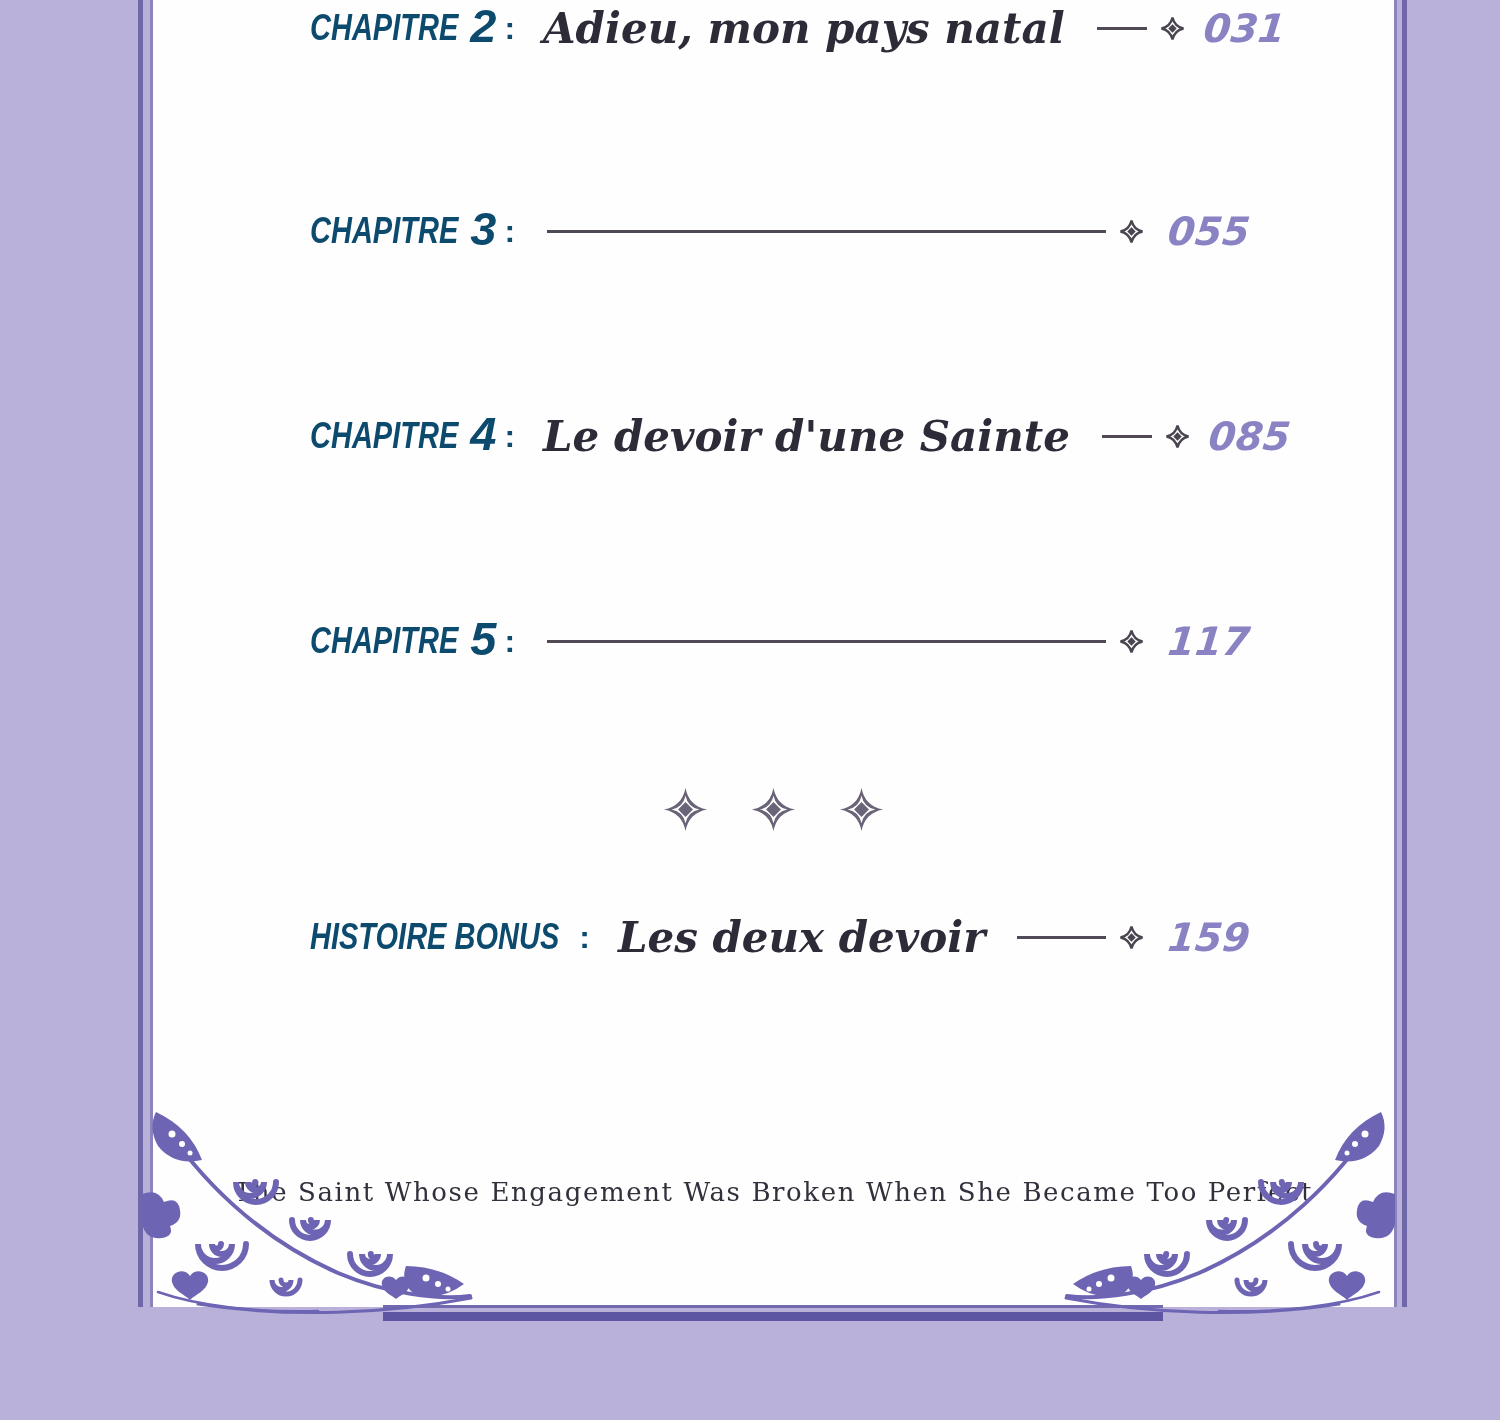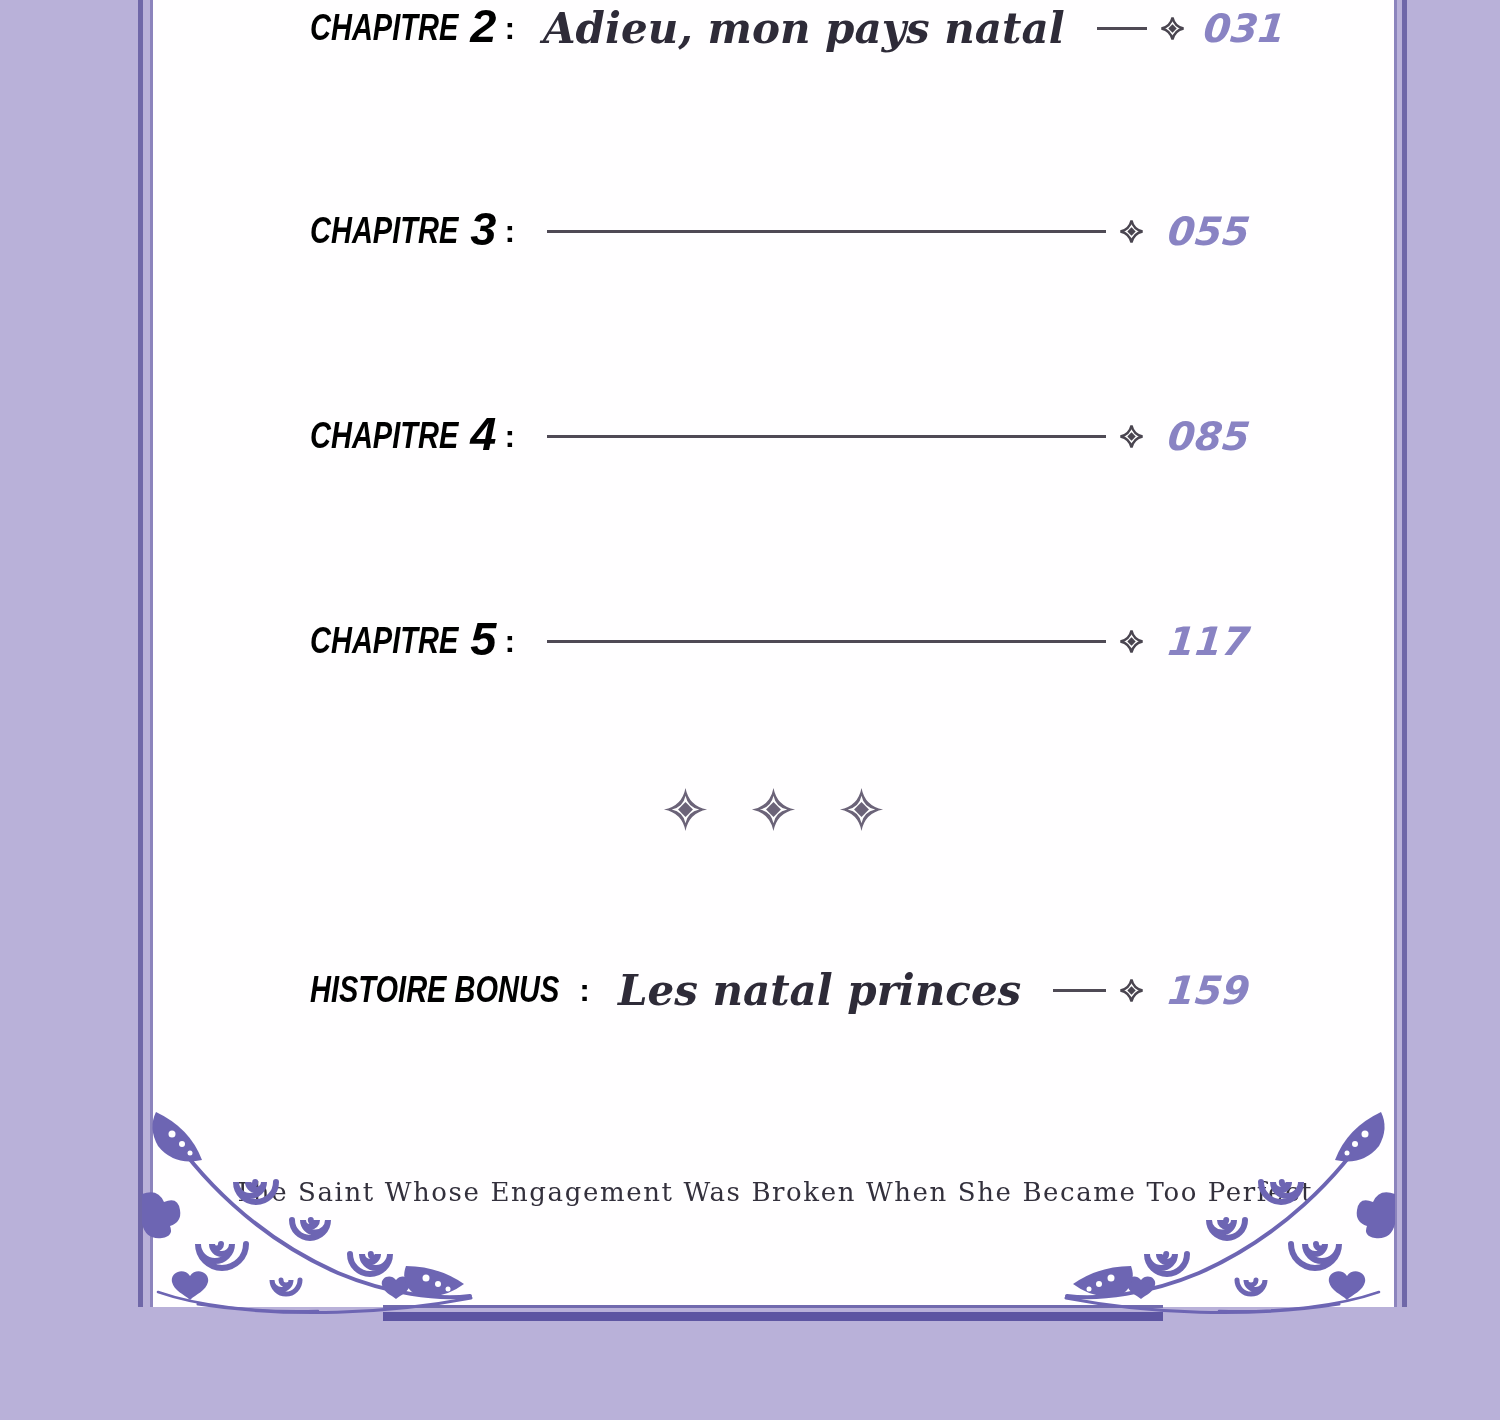--- a/index.html
+++ b/index.html
@@ -22,21 +22,21 @@
   
   .bline{position:absolute;}
   .bline-thin{left:383px;top:1305px;width:780px;height:3px;background:#716aae;}
   .bline-thick{left:383px;top:1312px;width:780px;height:9px;background:#5d55a2;}
 
   
   .toc-row{
     position:absolute;left:310px;width:945px;height:70px;
     display:flex;align-items:center;white-space:nowrap;
   }
-  .chap-label{display:flex;align-items:center;color:#000000;}
+  .chap-label{display:flex;align-items:center;color:#0c4a6e;}
   .chap-label-text{
     display:inline-block;
     font-family:"Liberation Sans",sans-serif;
     font-weight:bold;font-style:italic;
     font-size:29px;letter-spacing:0px;text-transform:uppercase;
     transform:scaleY(1.25);transform-origin:center;
   }
   .chap-num{
     font-family:"Liberation Sans",sans-serif;
     font-weight:bold;font-style:italic;
@@ -156,20 +156,21 @@
     </svg>
   <span class="page-num">055</span>
 </div>
 
 <div class="toc-row" style="top:401px">
   <span class="chap-label">
     <span class="chap-label-text">Chapitre</span>
     <span class="chap-num">4</span>
     <span class="chap-colon">:</span>
   </span>
+  <span class="chap-title">Le devoir d'une Sainte</span>
   <span class="leader"></span>
   <svg class="mini-diamond" viewBox="-13.5 -13.5 27 27">
       <use href="#mini-diamond-shape"></use>
     </svg>
   <span class="page-num">085</span>
 </div>
 
 <div class="toc-row" style="top:606px">
   <span class="chap-label">
     <span class="chap-label-text">Chapitre</span>
@@ -188,27 +189,27 @@
       <use href="#ornament-diamond-shape"></use>
     </svg>
   <svg class="ornament-diamond" viewBox="-24 -24 48 48">
       <use href="#ornament-diamond-shape"></use>
     </svg>
   <svg class="ornament-diamond" viewBox="-24 -24 48 48">
       <use href="#ornament-diamond-shape"></use>
     </svg>
 </div>
 
-<div class="toc-row" style="top:955px">
+<div class="toc-row" style="top:902px">
   <span class="chap-label">
     <span class="chap-label-text">Histoire bonus</span>
     <span class="chap-num"></span>
     <span class="chap-colon">:</span>
   </span>
-  <span class="chap-title">Les natal princes</span>
+  <span class="chap-title">Les deux devoir</span>
   <span class="leader"></span>
   <svg class="mini-diamond" viewBox="-13.5 -13.5 27 27">
       <use href="#mini-diamond-shape"></use>
     </svg>
   <span class="page-num">159</span>
 </div>
 
 <div class="footer-title">
   <div>The Saint Whose Engagement Was Broken When She Became Too Perfect</div>
 </div>

